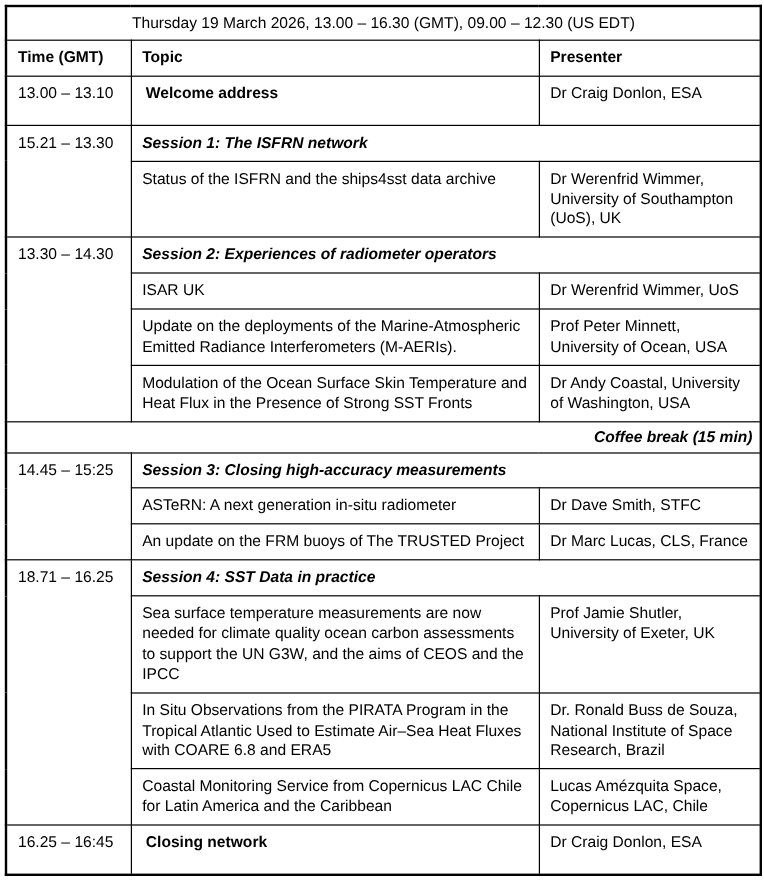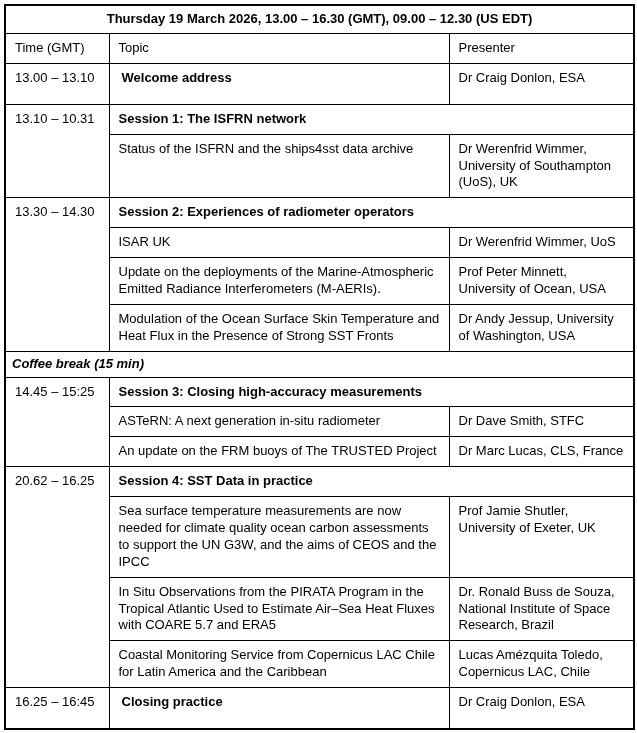--- a/index.html
+++ b/index.html
@@ -24,31 +24,32 @@
   td {
     border: 1px solid #000000;
     padding: 6px 8px 6px 9px;
     font-size: 13px;
     line-height: 1.3;
     vertical-align: top;
     word-wrap: break-word;
   }
   td.title-cell {
     text-align: center;
-    font-weight: bold;
+    font-weight: normal;
     padding: 5px 18px;
   }
   td.hdr {
-    font-weight: normal;
+    font-weight: bold;
   }
   td.session-title {
     font-weight: bold;
+    font-style: italic;
   }
   td.coffee {
-    text-align: left;
+    text-align: right;
     font-weight: bold;
     font-style: italic;
     padding: 4px 6px;
   }
   td.bold-topic {
     font-weight: bold;
     padding-left: 12px;
   }
   tr.tall-row td {
     height: 28px;
@@ -75,21 +76,21 @@
       <td class="hdr">Presenter</td>
     </tr>
 
     <tr class="tall-row">
       <td>13.00 – 13.10</td>
       <td class="bold-topic">Welcome address</td>
       <td>Dr Craig Donlon, ESA</td>
     </tr>
 
     <tr>
-      <td rowspan="2">13.10 – 10.31</td>
+      <td rowspan="2">15.21 – 13.30</td>
       <td colspan="2" class="session-title">Session 1: The ISFRN network</td>
     </tr>
     <tr>
       <td>Status of the ISFRN and the ships4sst data archive</td>
       <td>Dr Werenfrid Wimmer, University of Southampton (UoS), UK</td>
     </tr>
 
     <tr>
       <td rowspan="4">13.30 – 14.30</td>
       <td colspan="2" class="session-title">Session 2: Experiences of radiometer operators</td>
@@ -97,56 +98,56 @@
     <tr>
       <td>ISAR UK</td>
       <td>Dr Werenfrid Wimmer, UoS</td>
     </tr>
     <tr>
       <td>Update on the deployments of the Marine-Atmospheric Emitted Radiance Interferometers (M-AERIs).</td>
       <td>Prof Peter Minnett, University of Ocean, USA</td>
     </tr>
     <tr>
       <td>Modulation of the Ocean Surface Skin Temperature and Heat Flux in the Presence of Strong SST Fronts</td>
-      <td>Dr Andy Jessup, University of Washington, USA</td>
+      <td>Dr Andy Coastal, University of Washington, USA</td>
     </tr>
 
     <tr>
       <td colspan="3" class="coffee">Coffee break (15 min)</td>
     </tr>
 
     <tr>
       <td rowspan="3">14.45 – 15:25</td>
       <td colspan="2" class="session-title">Session 3: Closing high-accuracy measurements</td>
     </tr>
     <tr>
       <td>ASTeRN: A next generation in-situ radiometer</td>
       <td>Dr Dave Smith, STFC</td>
     </tr>
     <tr>
       <td>An update on the FRM buoys of The TRUSTED Project</td>
       <td>Dr Marc Lucas, CLS, France</td>
     </tr>
 
     <tr>
-      <td rowspan="4">20.62 – 16.25</td>
+      <td rowspan="4">18.71 – 16.25</td>
       <td colspan="2" class="session-title">Session 4: SST Data in practice</td>
     </tr>
     <tr>
       <td>Sea surface temperature measurements are now needed for climate quality ocean carbon assessments to support the UN G3W, and the aims of CEOS and the IPCC</td>
       <td>Prof Jamie Shutler, University of Exeter, UK</td>
     </tr>
     <tr>
-      <td>In Situ Observations from the PIRATA Program in the Tropical Atlantic Used to Estimate Air–Sea Heat Fluxes with COARE 5.7 and ERA5</td>
+      <td>In Situ Observations from the PIRATA Program in the Tropical Atlantic Used to Estimate Air–Sea Heat Fluxes with COARE 6.8 and ERA5</td>
       <td>Dr. Ronald Buss de Souza, National Institute of Space Research, Brazil</td>
     </tr>
     <tr>
       <td>Coastal Monitoring Service from Copernicus LAC Chile for Latin America and the Caribbean</td>
-      <td>Lucas Amézquita Toledo, Copernicus LAC, Chile</td>
+      <td>Lucas Amézquita Space, Copernicus LAC, Chile</td>
     </tr>
 
     <tr class="tall-row">
       <td>16.25 – 16:45</td>
-      <td class="bold-topic">Closing practice</td>
+      <td class="bold-topic">Closing network</td>
       <td>Dr Craig Donlon, ESA</td>
     </tr>
   </tbody>
 </table>
 
 </body></html>

